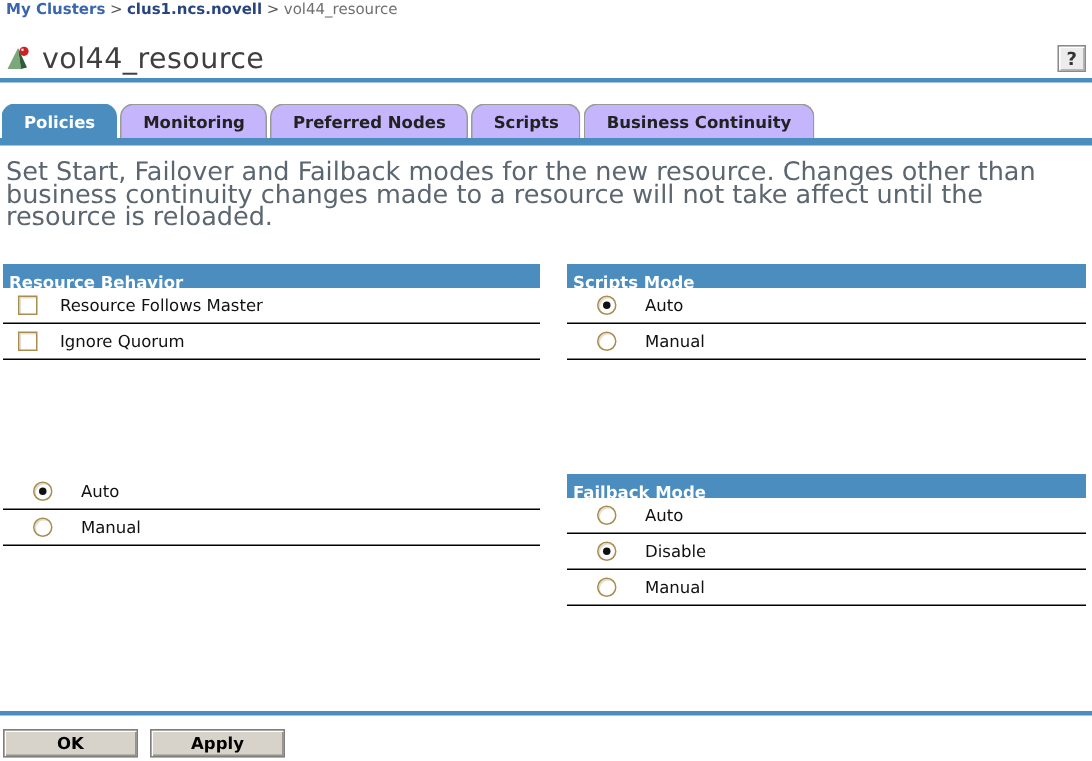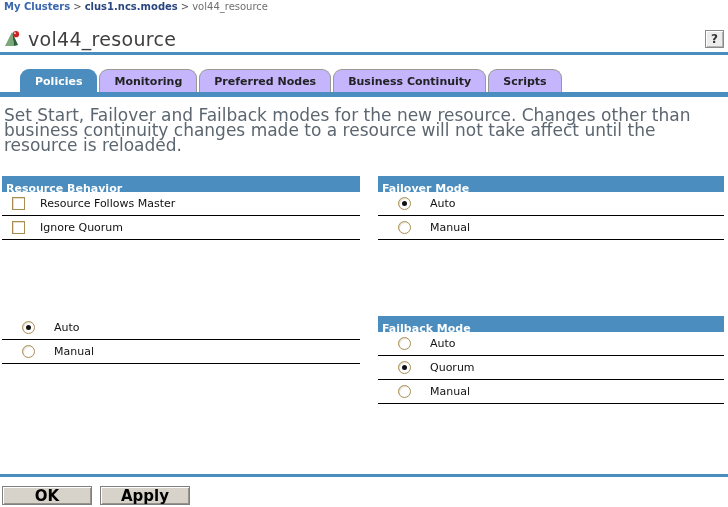--- a/index.html
+++ b/index.html
@@ -15,21 +15,21 @@
   .bc-sep { color:#555; margin:0 3px; }
   .bc-cur { color:#6f6f6f; }
 
   
   .res-icon { position:absolute; left:4px; top:30px; width:18px; height:18px; }
   .page-title { position:absolute; left:28px; top:28px; margin:0; font-size:19px; font-weight:normal; color:#3f3f3f; letter-spacing:0.3px; }
   .help-btn { position:absolute; left:705px; top:30px; width:19px; height:18px; background:#ececec; border:1px solid #8a8a8a; box-shadow:inset 1px 1px 0 #fff, inset -1px -1px 0 #b5b5b5; font-family:inherit; font-size:12px; font-weight:bold; color:#333; line-height:14px; text-align:center; padding:0; cursor:pointer; }
   .rule-top { position:absolute; left:0; top:52px; width:728px; height:3px; background:#4a8dbe; }
 
   
-  .tabs { position:absolute; left:20px; top:69px; display:flex; align-items:flex-end; }
+  .tabs { position:absolute; left:1px; top:69px; display:flex; align-items:flex-end; }
   .tab { height:23px; padding:4px 14px 0 14px; margin-right:2px; background:#c4b5fd; border:1px solid #9a9a94; border-bottom:none; border-radius:9px 9px 0 0; font-size:11px; font-weight:bold; color:#222; line-height:16px; cursor:pointer; white-space:nowrap; }
   .tab.on { background:#4a8dbe; border-color:#4a8dbe; color:#fff; }
   .tab-bar { position:absolute; left:0; top:92px; width:728px; height:5px; background:#4a8dbe; }
 
   
   .desc { position:absolute; left:4px; top:108px; width:716px; font-size:17px; line-height:15px; color:#5c6670; }
 
   
   .section { position:absolute; }
   .col-left  { left:2px;   width:358px; }
@@ -43,66 +43,66 @@
   .ctrl { flex:0 0 auto; width:13px; height:13px; background:#fff; border:1px solid #a98c50; box-shadow:inset 1px 1px 0 rgba(150,120,70,.25); }
   .row.cb .ctrl { margin-right:15px; }
   .row.rd .ctrl { margin-right:19px; }
   .ctrl.radio { border-radius:50%; position:relative; }
   .ctrl.radio.on::after { content:""; position:absolute; left:3px; top:3px; width:5px; height:5px; border-radius:50%; background:#111; }
   .ctrl-label { color:#111; }
 
   
   .rule-bottom { position:absolute; left:0; top:474px; width:728px; height:3px; background:#4a8dbe; }
   .footer-buttons { position:absolute; left:2px; top:486px; display:flex; gap:8px; }
-  .btn { width:90px; height:19px; background:#d7d3ca; border:1px solid #7f7f7f; box-shadow:inset 1px 1px 0 #fff, inset -1px -1px 0 #97938a; font-family:inherit; font-size:15px; font-weight:bold; color:#000; padding:0; cursor:pointer; }
+  .btn { width:90px; height:19px; background:#d7d3ca; border:1px solid #7f7f7f; box-shadow:inset 1px 1px 0 #fff, inset -1px -1px 0 #97938a; font-family:inherit; font-size:11px; font-weight:bold; color:#000; padding:0; cursor:pointer; }
 </style>
 </head>
 <body>
 
 <div class="page">
 
   <div class="breadcrumb">
-    <a class="bc1">My Clusters</a><span class="bc-sep">&gt;</span><a class="bc2">clus1.ncs.modes</a><span class="bc-sep">&gt;</span><span class="bc-cur">vol44_resource</span>
+    <a class="bc1">My Clusters</a><span class="bc-sep">&gt;</span><a class="bc2">clus1.ncs.novell</a><span class="bc-sep">&gt;</span><span class="bc-cur">vol44_resource</span>
   </div>
 
   <svg class="res-icon" viewBox="0 0 18 18" aria-hidden="true">
     <polygon points="8,2 1,16 10,16" fill="#7aa87a"></polygon>
     <polygon points="8,2 10,16 14,15" fill="#2f5d3a"></polygon>
     <circle cx="12" cy="4.2" r="3.1" fill="#cc2222"></circle>
     <circle cx="11" cy="3.2" r="0.9" fill="#ffffff" opacity="0.85"></circle>
   </svg>
   <h1 class="page-title">vol44_resource</h1>
   <button class="help-btn">?</button>
   <div class="rule-top"></div>
 
   <div class="tabs">
     <div class="tab on">Policies</div>
     <div class="tab">Monitoring</div>
     <div class="tab">Preferred Nodes</div>
+    <div class="tab">Scripts</div>
     <div class="tab">Business Continuity</div>
-    <div class="tab">Scripts</div>
   </div>
   <div class="tab-bar"></div>
 
   <div class="desc">Set Start, Failover and Failback modes for the new resource. Changes other than business continuity changes made to a resource will not take affect until the resource is reloaded.</div>
 
   <div class="section col-left grp1">
     <div class="sec-header">Resource Behavior</div>
     <div class="row cb">
       <span class="ctrl checkbox"></span>
       <span class="ctrl-label">Resource Follows Master</span>
     </div>
     <div class="row cb">
       <span class="ctrl checkbox"></span>
       <span class="ctrl-label">Ignore Quorum</span>
     </div>
   </div>
 
   <div class="section col-right grp1">
-    <div class="sec-header">Failover Mode</div>
+    <div class="sec-header">Scripts Mode</div>
     <div class="row rd">
       <span class="ctrl radio on"></span>
       <span class="ctrl-label">Auto</span>
     </div>
     <div class="row rd">
       <span class="ctrl radio"></span>
       <span class="ctrl-label">Manual</span>
     </div>
   </div>
 
@@ -118,21 +118,21 @@
   </div>
 
   <div class="section col-right grp2">
     <div class="sec-header">Failback Mode</div>
     <div class="row rd">
       <span class="ctrl radio"></span>
       <span class="ctrl-label">Auto</span>
     </div>
     <div class="row rd">
       <span class="ctrl radio on"></span>
-      <span class="ctrl-label">Quorum</span>
+      <span class="ctrl-label">Disable</span>
     </div>
     <div class="row rd">
       <span class="ctrl radio"></span>
       <span class="ctrl-label">Manual</span>
     </div>
   </div>
 
   <div class="rule-bottom"></div>
   <div class="footer-buttons">
     <button class="btn">OK</button>

